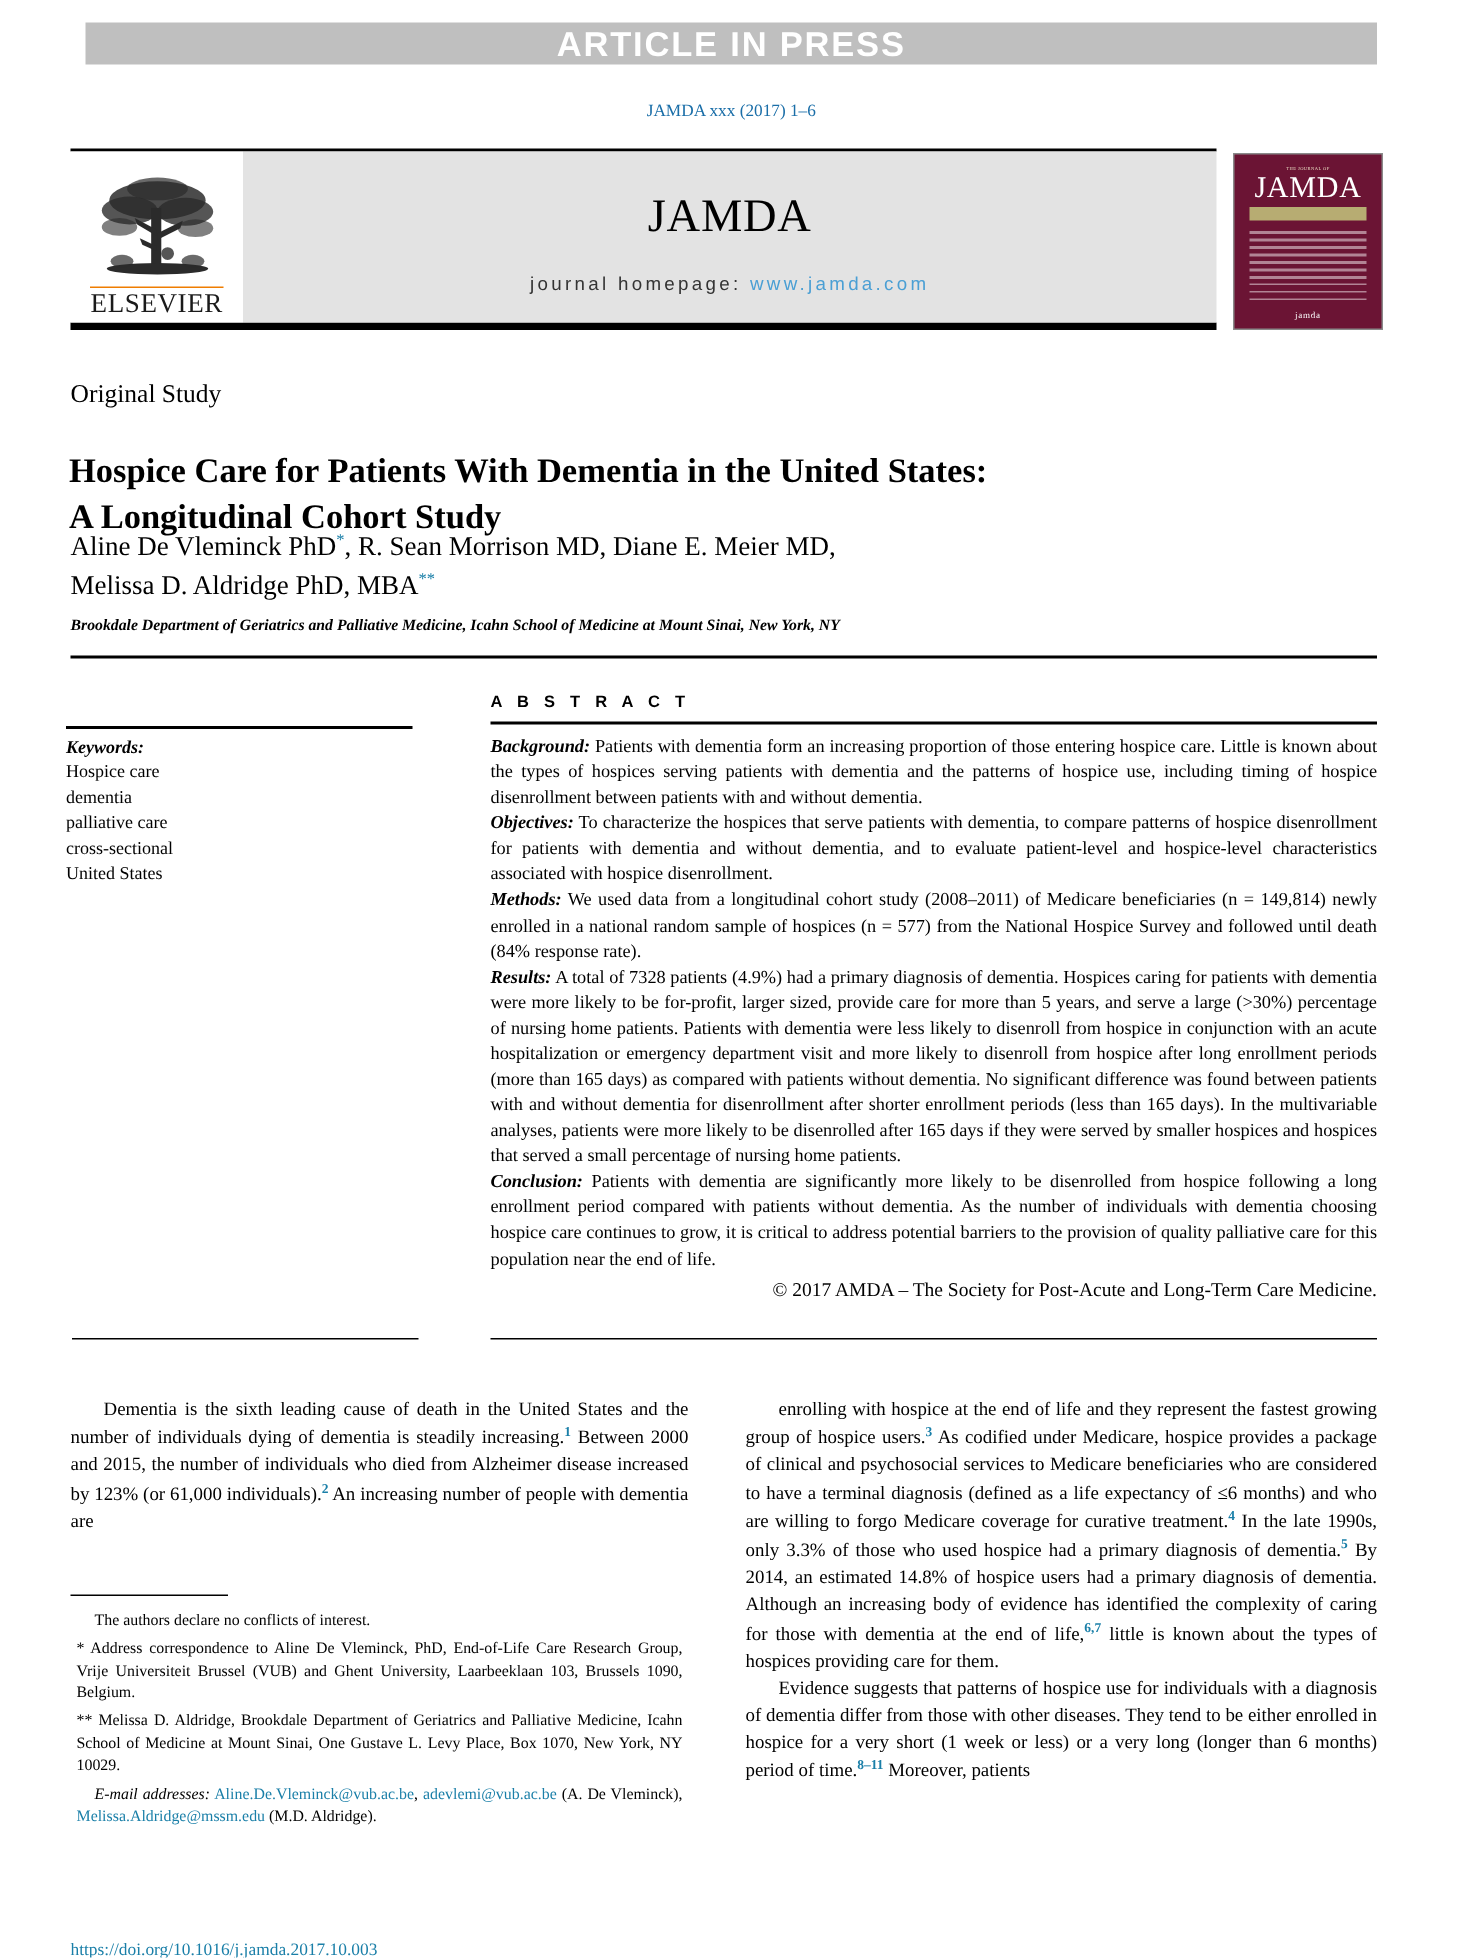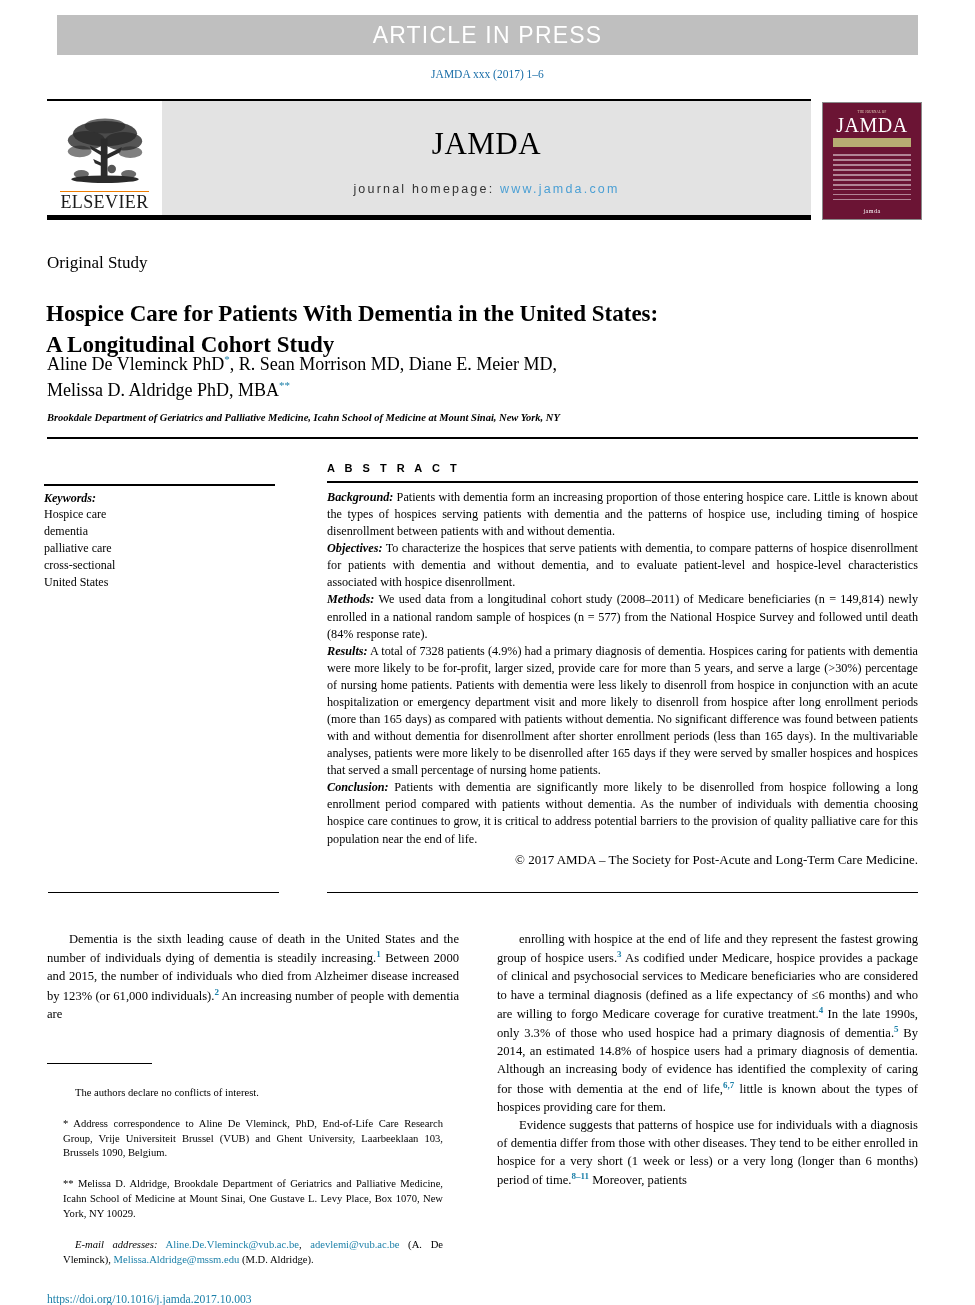--- a/index.html
+++ b/index.html
@@ -15,25 +15,25 @@
     position: relative;
     overflow: hidden;
   }
 
   
   .press-banner {
     position: absolute;
     left: 57px;
     top: 15px;
     width: 861px;
-    height: 40px;
+    height: 28px;
     background: #bfbfbf;
     color: #ffffff;
     font-family: "Liberation Sans", sans-serif;
-    font-weight: normal;
+    font-weight: bold;
     font-size: 23px;
     letter-spacing: 1.2px;
     display: flex;
     align-items: center;
     justify-content: center;
   }
 
   
   .citation-line {
     position: absolute;
@@ -303,21 +303,21 @@
   }
   .footnotes {
     position: absolute;
     left: 47px;
     top: 1070px;
     width: 412px;
     font-size: 10.6px;
     line-height: 1.40;
     text-align: justify;
   }
-  .footnotes p { margin: 16px; }
+  .footnotes p { margin: 4px; }
   .footnotes .indent { text-indent: 12px; }
   .footnotes .email-head { font-style: italic; }
   .lnk { color: #1a7fa8; }
   .star { color: #000; }
 
   
   .doi-block {
     position: absolute;
     left: 47px;
     top: 1292px;

